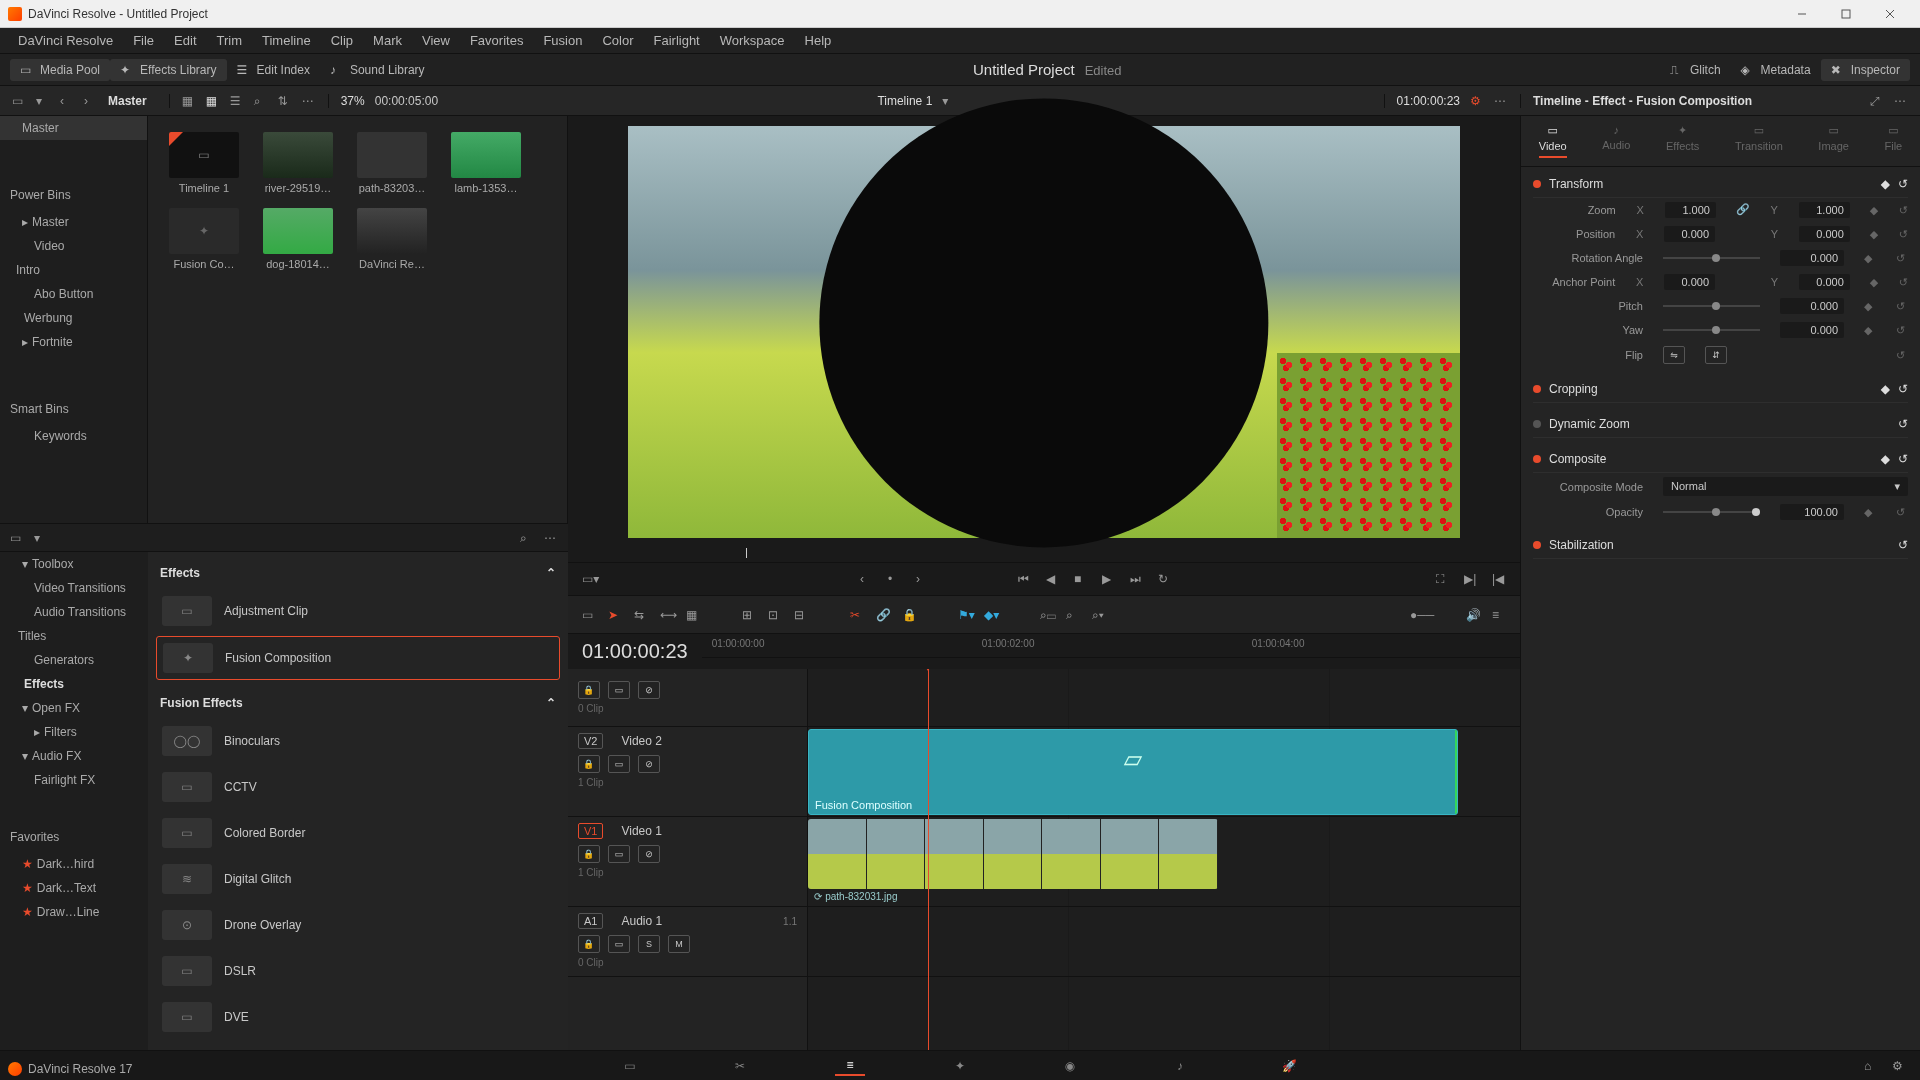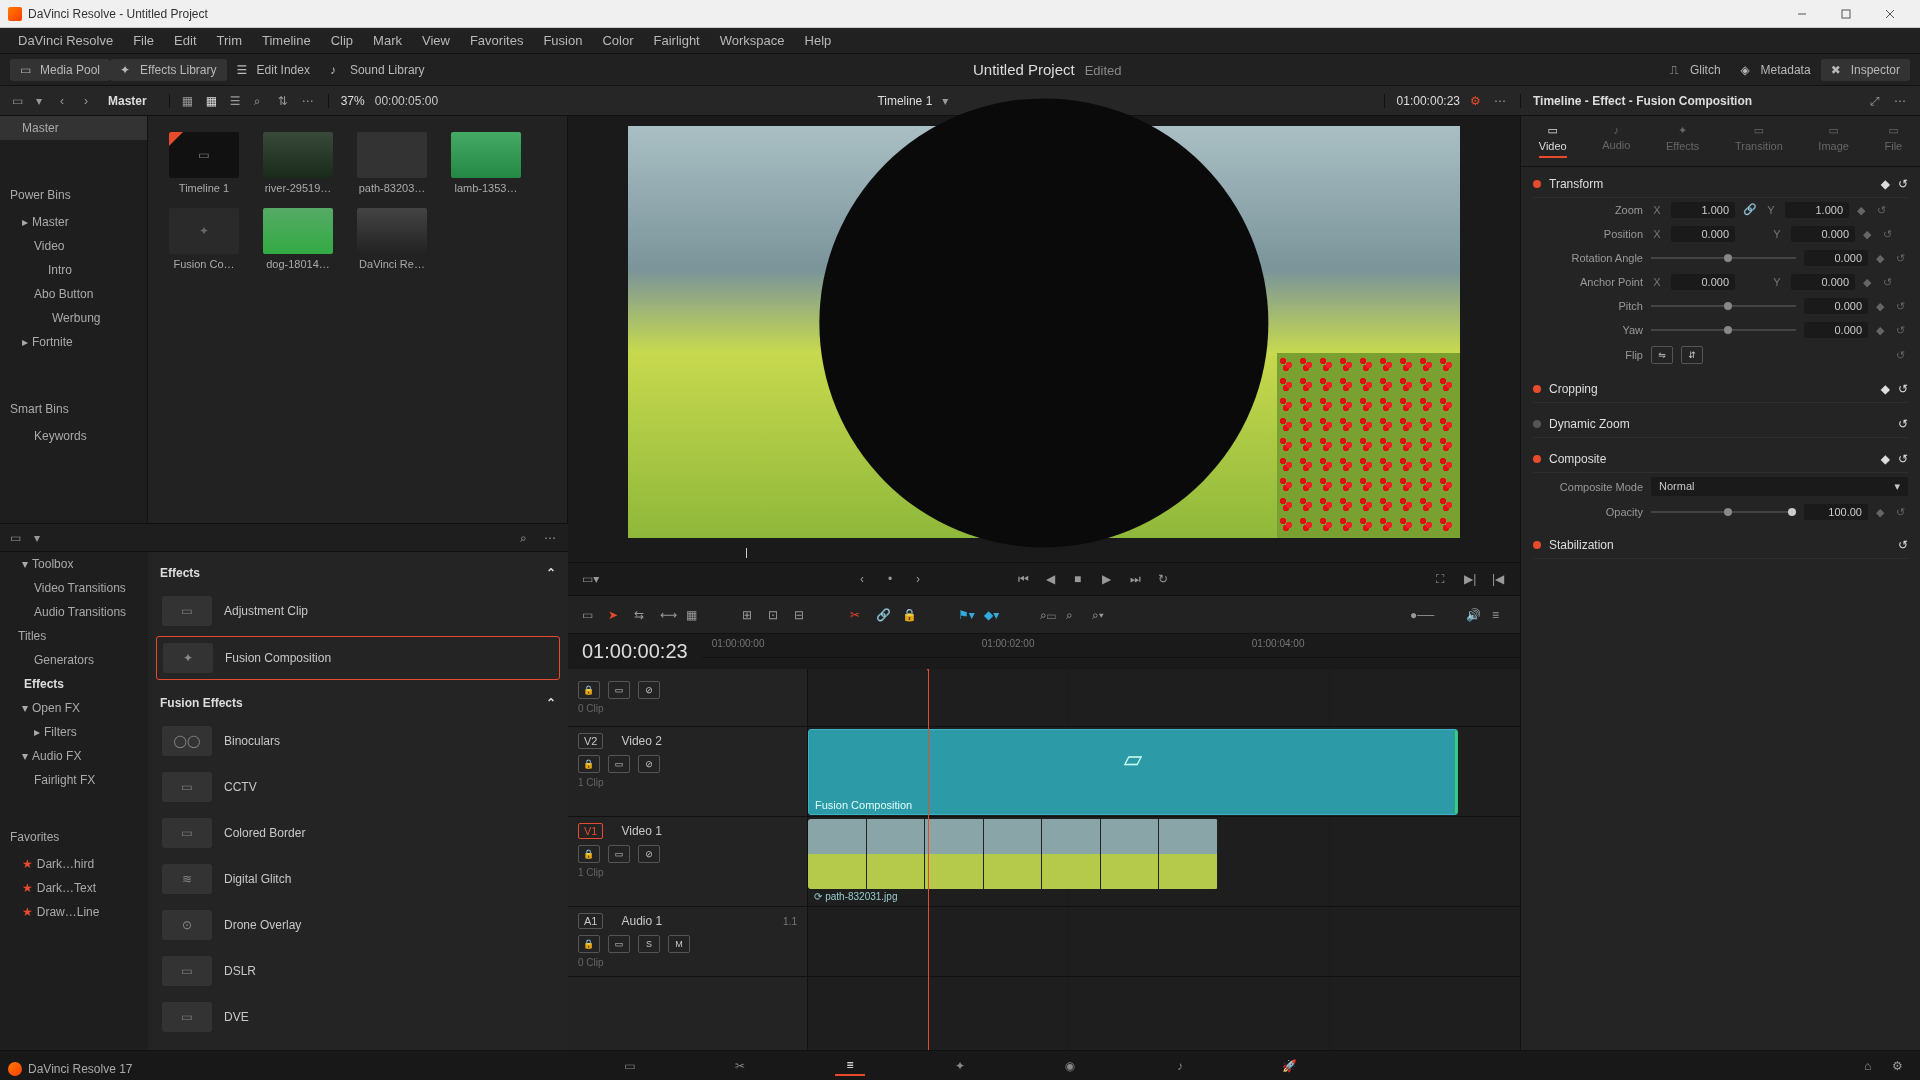--- a/index.html
+++ b/index.html
@@ -69,21 +69,21 @@
 .clip.fusion .lbl { position:absolute; bottom:3px; left:6px; color:#dff; }
 .clip.fusion .handle { position:absolute; right:-8px; top:0; bottom:0; width:10px; background:#35d65a; }
 .clip.video { background:#3a4045; display:flex; }
 .clip.video .frame { flex:1; border-right:1px solid #222; background:linear-gradient(#8aa5a8 50%,#b5c94a 50%); }
 .insp-tabs { display:flex; justify-content:space-around; padding:8px 0; border-bottom:1px solid #111; }
 .insp-tab { display:flex; flex-direction:column; align-items:center; gap:3px; font-size:11px; color:#666; }
 .insp-tab.on { color:#ddd; border-bottom:2px solid #e84b2c; padding-bottom:4px; }
 .insp-sec { padding:4px 12px; }
 .insp-sechdr { display:flex; align-items:center; gap:8px; padding:6px 0; color:#ddd; border-bottom:1px solid #2e2e2e; }
 .insp-sechdr .dot { width:8px; height:8px; background:#e84b2c; border-radius:50%; }
-.insp-row { display:flex; align-items:center; gap:8px; padding:4px 0; font-size:11px; }
+.insp-row { display:flex; align-items:center; gap:20px; padding:4px 0; font-size:11px; }
 .insp-row .lbl { width:110px; text-align:right; color:#999; }
 .insp-row .axis { width:12px; color:#777; text-align:center; }
 .insp-row .val { width:64px; background:#1a1a1a; padding:2px 6px; text-align:right; border-radius:2px; color:#ccc; }
 .insp-row .slider { flex:1; height:2px; background:#444; position:relative; }
 .insp-row .slider::after { content:""; position:absolute; left:50%; top:-3px; width:8px; height:8px; background:#888; border-radius:50%; }
 .insp-row .kf { width:12px; color:#666; }
 .pages { height:30px; background:#181818; border-top:1px solid #111; display:flex; align-items:center; justify-content:center; gap:80px; }
 .pages .pg { width:30px; height:20px; display:flex; align-items:center; justify-content:center; color:#888; }
 .pages .pg.on { color:#fff; border-bottom:2px solid #e84b2c; }
 .statusbar { position:absolute; left:8px; bottom:4px; display:flex; align-items:center; gap:6px; font-size:12px; color:#aaa; }
@@ -205,23 +205,23 @@
   <div style="display:flex;flex-direction:column;width:568px">
     <div style="display:flex;height:440px">
       <div class="leftcol">
         <div class="binitem sel">Master</div>
         <div class="binhdr" style="margin-top:40px">Power Bins</div>
         <div class="binitem">
             <span>▸</span>
             <span>Master</span>
           </div>
         <div class="binitem" style="padding-left:34px">Video</div>
-        <div class="binitem" style="padding-left:48px">Intro</div>
+        <div class="binitem" style="padding-left:16px">Intro</div>
         <div class="binitem" style="padding-left:34px">Abo Button</div>
-        <div class="binitem" style="padding-left:52px">Werbung</div>
+        <div class="binitem" style="padding-left:24px">Werbung</div>
         <div class="binitem">
             <span>▸</span>
             <span>Fortnite</span>
           </div>
         <div class="binhdr" style="margin-top:40px">Smart Bins</div>
         <div class="binitem" style="padding-left:34px">Keywords</div>
       </div>
       <div class="mediacol">
         <div class="thumbgrid">
           <div class="thumb tl">

